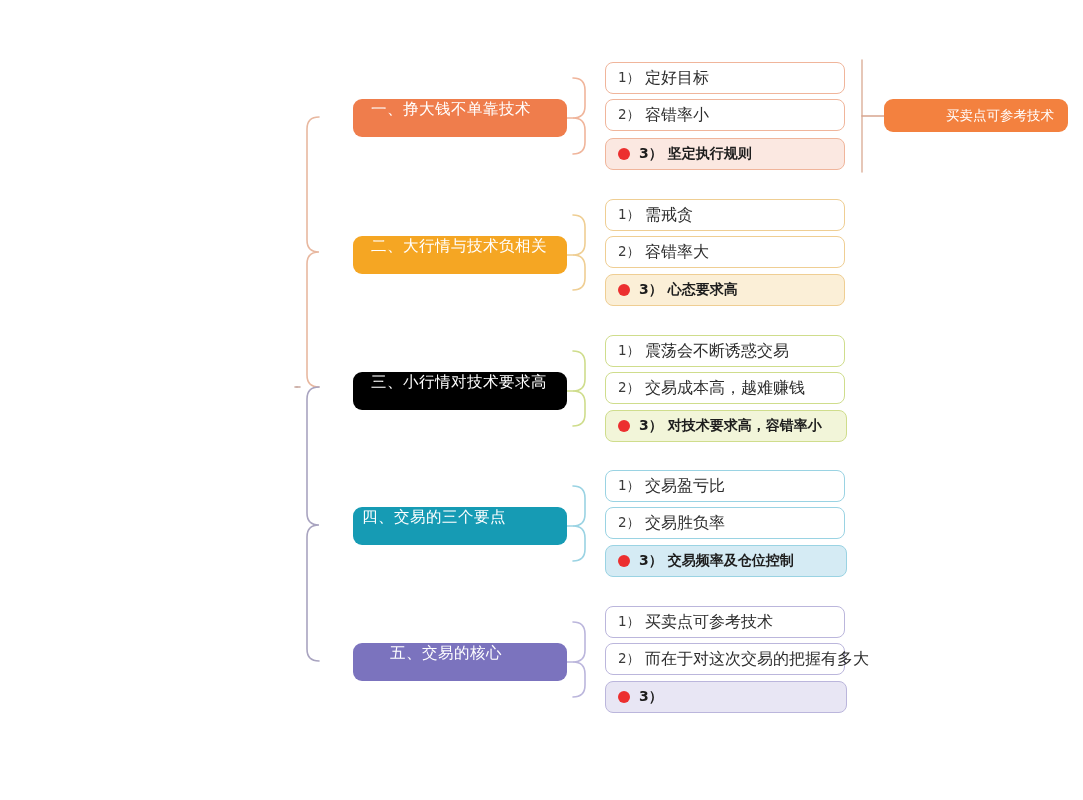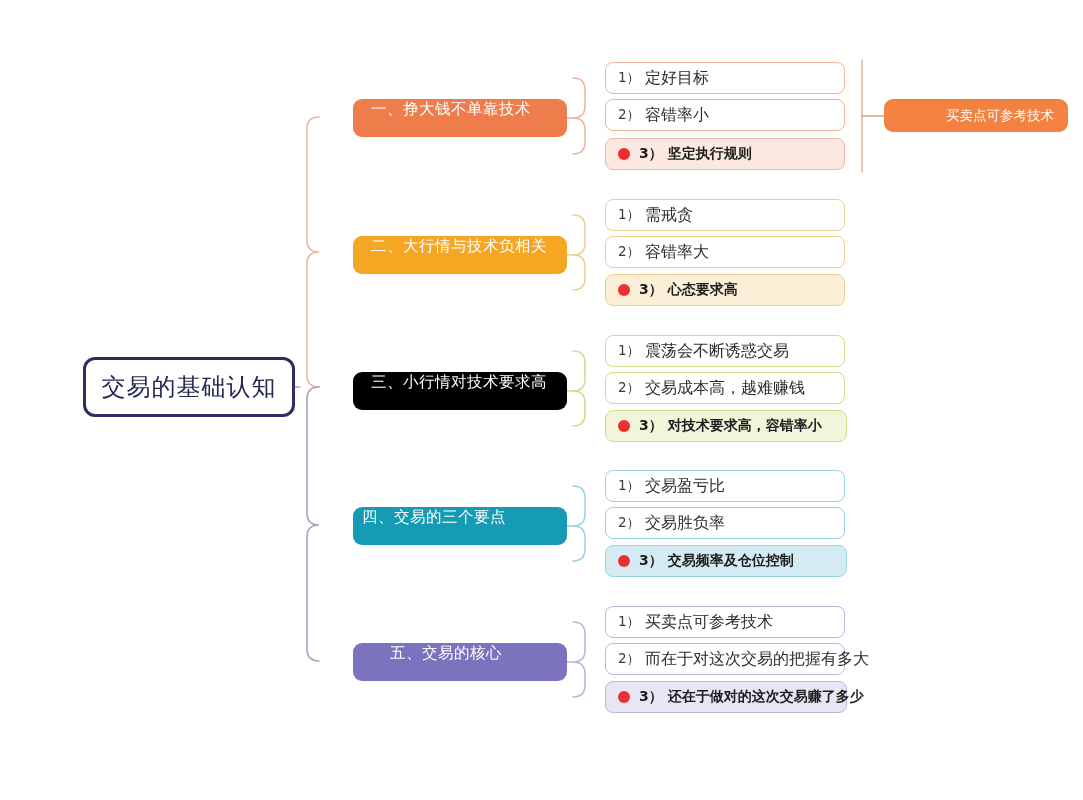--- a/index.html
+++ b/index.html
@@ -94,23 +94,20 @@
         <path d="M 567 391 L 573 391" stroke="#CFDD8C" stroke-width="1.6" fill="none" stroke-linecap="round"></path>
         <path d="M 573 486 Q 585 486 585 498 L 585 514 Q 585 526 573 526 Q 585 526 585 538 L 585 549 Q 585 561 573 561" stroke="#9AD3E3" stroke-width="1.6" fill="none" stroke-linecap="round"></path>
         <path d="M 567 526 L 573 526" stroke="#9AD3E3" stroke-width="1.6" fill="none" stroke-linecap="round"></path>
         <path d="M 573 622 Q 585 622 585 634 L 585 650 Q 585 662 573 662 Q 585 662 585 674 L 585 685 Q 585 697 573 697" stroke="#BBB6DC" stroke-width="1.6" fill="none" stroke-linecap="round"></path>
         <path d="M 567 662 L 573 662" stroke="#BBB6DC" stroke-width="1.6" fill="none" stroke-linecap="round"></path>
         <path d="M 862 60 L 862 172" stroke="#E0B9A6" stroke-width="1.6" fill="none" stroke-linecap="round"></path>
         <path d="M 862 116 L 884 116" stroke="#D8A58E" stroke-width="1.6" fill="none" stroke-linecap="round"></path>
       </g>
   </svg>
 
-  <div class="root-node">
-    <span class="label">交易的基础认知</span>
-  </div>
 
   <div id="nodes">
       <div class="branch" style="top: 99px; background: rgb(239, 125, 76);">
         <span class="label">一、挣大钱不单靠技术</span>
       </div>
       <div class="leaf" style="top: 62px; width: 240px; border-color: rgb(240, 181, 155);">
         <span class="num">1）</span>
         <span class="txt">定好目标</span>
       </div>
       <div class="leaf" style="top: 99px; width: 240px; border-color: rgb(240, 181, 155);">
@@ -180,17 +177,16 @@
         <span class="num">1）</span>
         <span class="txt">买卖点可参考技术</span>
       </div>
       <div class="leaf" style="top: 643px; width: 240px; border-color: rgb(187, 182, 220);">
         <span class="num">2）</span>
         <span class="txt">而在于对这次交易的把握有多大</span>
       </div>
       <div class="leaf hl" style="top: 681px; width: 242px; border-color: rgb(187, 182, 220); background: rgb(232, 230, 244);">
         <span class="dot" style="background: rgb(236, 47, 47);"></span>
         <span class="num">3）</span>
-        <span class="txt">还在于做对的这次交易赚了多少</span>
       </div>
     </div>
 
 </div>
 
 </body></html>

